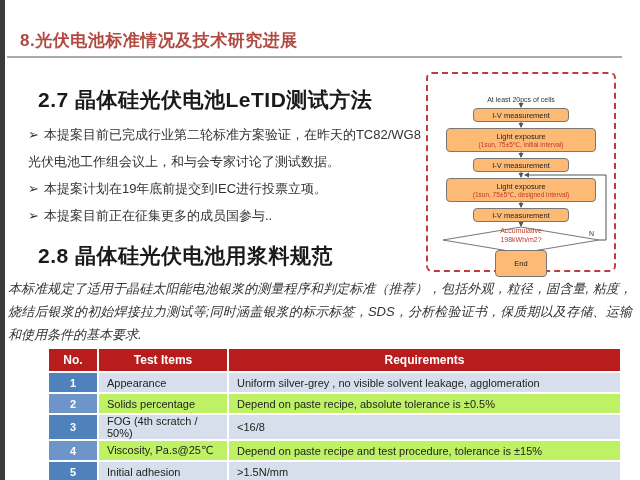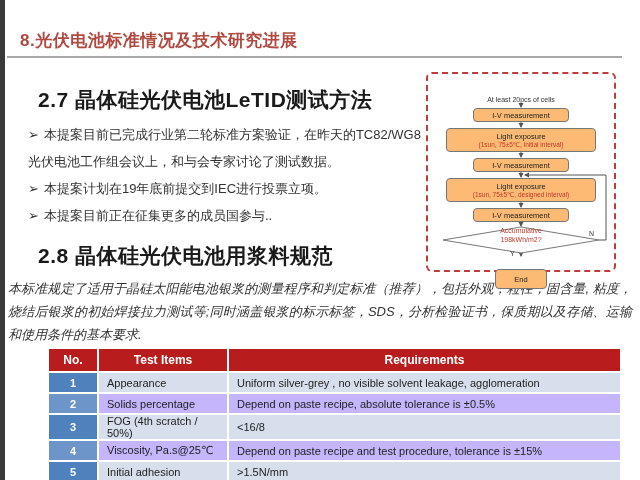--- a/index.html
+++ b/index.html
@@ -22,21 +22,21 @@
   .bullet .marker{margin-right:5px;color:#333;}
 
   .paragraph{left:8px;top:277px;width:624px;font-size:13px;line-height:23px;color:#333;text-align:justify;font-style:italic;}
 
   
   .spec-table{left:47px;top:347px;border-collapse:separate;border-spacing:2px;table-layout:fixed;}
   .spec-table th{background:#b91c1c;color:#fff;font-size:12px;font-weight:bold;height:22px;padding:0 4px;text-align:center;}
   .spec-table td{font-size:11px;height:19px;padding:0 8px;color:#222;vertical-align:middle;}
   .spec-table td.no-cell{color:#fff;font-weight:bold;text-align:center;padding:0;}
   .row-odd td{background:#d6dfeb;}
-  .row-even td{background:#c4b5fd;}
+  .row-even td{background:#bef264;}
   .row-odd td.no-cell{background:#4f81bd;}
   .row-even td.no-cell{background:#6d95c9;}
 
   
   .fc-panel{left:426px;top:72px;width:186px;height:196px;border:2px dashed #c23b3b;border-radius:6px;background:#fff;}
   .fc-title{left:7px;top:4px;font-size:9.5px;font-weight:bold;color:#111;}
   .fc-start{left:0;top:22px;width:100%;text-align:center;font-size:7px;color:#333;}
   .fc-box{background:#fdba74;border:1px solid #777;border-radius:4px;text-align:center;
           display:flex;flex-direction:column;justify-content:center;box-sizing:border-box;}
   .fc-label{font-size:7.5px;color:#222;line-height:9px;}
@@ -154,16 +154,16 @@
   </div>
 
   <div class="abs fc-decision-text red">
     <div>Accumulative</div>
     <div>198kWh/m2?</div>
   </div>
 
   <div class="abs fc-flow-label" style="left:82px;top:176px;">Y</div>
   <div class="abs fc-flow-label" style="left:161px;top:156px;">N</div>
 
-  <div class="abs fc-box" style="left:67px;top:195px;width:52px;height:20px;">
+  <div class="abs fc-box" style="left:67px;top:176px;width:52px;height:27px;">
     <div class="fc-label">End</div>
   </div>
 </div>
 
 </body></html>

